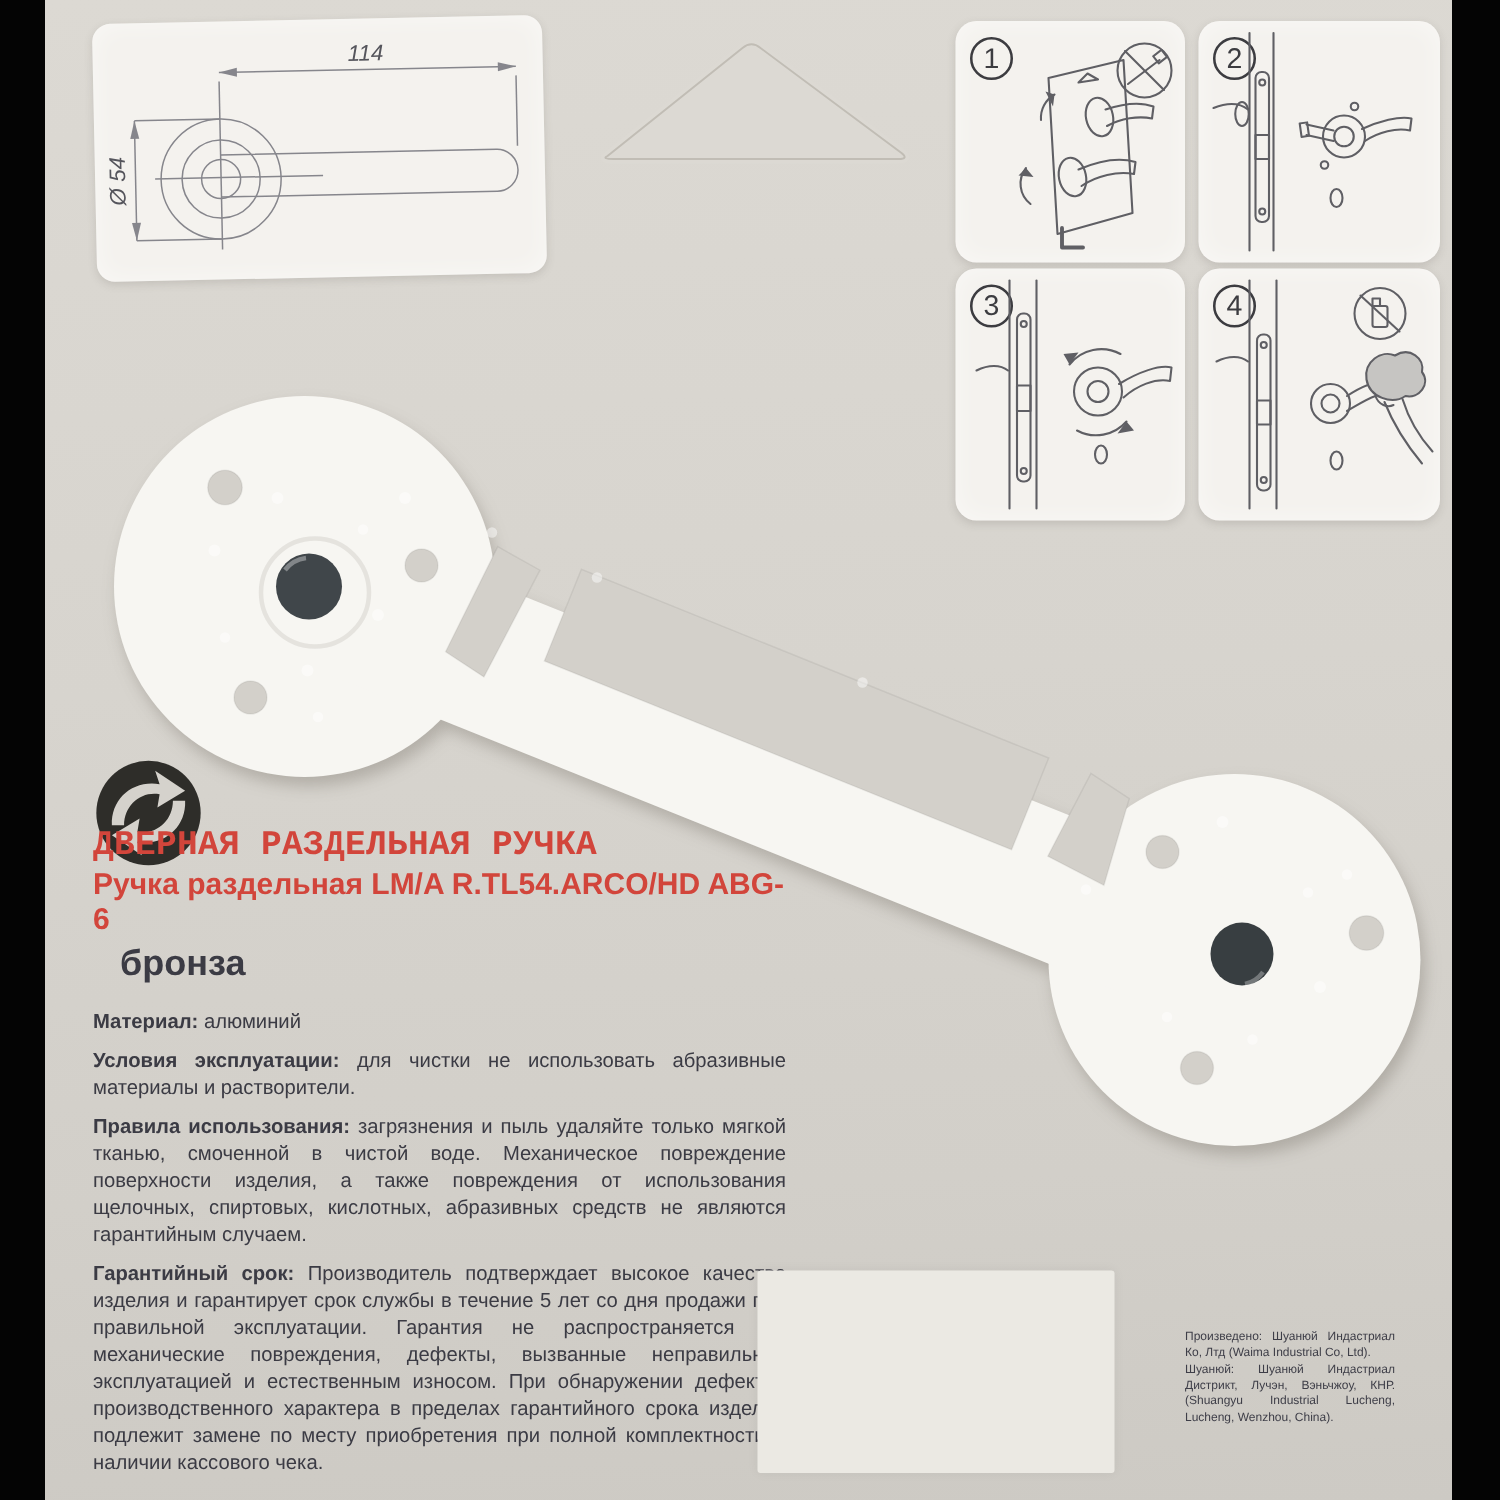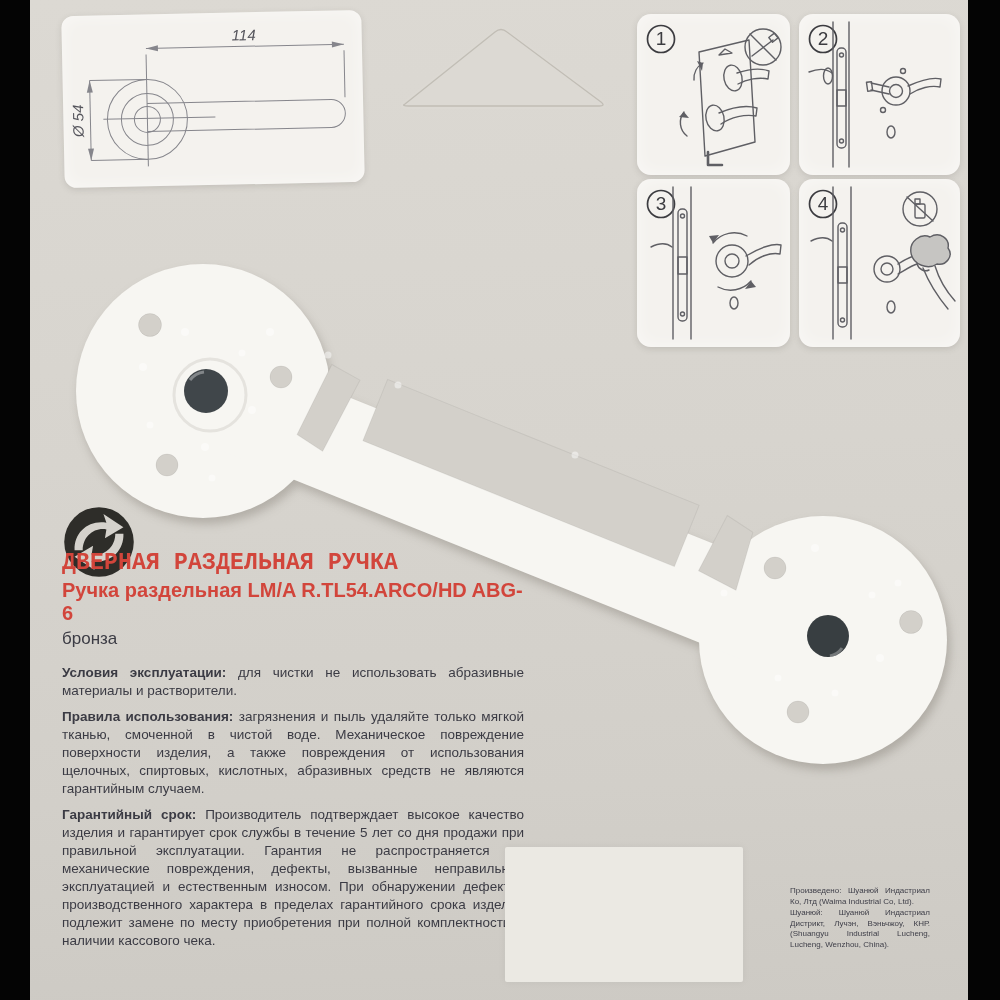--- a/index.html
+++ b/index.html
@@ -41,21 +41,21 @@
   .tray-fill{fill:#f7f6f2;}
   .cutout{fill:#d3d0ca;stroke:rgba(0,0,0,0.06);stroke-width:1;}
   .dimple{fill:rgba(255,255,255,0.85);opacity:0.55;}
 
   .recycle{position:absolute;left:32px;top:505px;width:74px;height:74px;}
 
   .info{position:absolute;left:32px;top:550px;width:462px;color:#3b3b44;}
   .info .title{margin:0 0 3px;font-size:23px;font-weight:700;color:#d2453b;letter-spacing:0.2px;font-family:Liberation Mono, monospace;}
   .info .subtitle{margin:0 0 17px;font-size:21px;font-weight:400;color:#3f3f47;}
   .info .model{margin:0 0 4px;font-size:20px;font-weight:700;color:#d2453b;}
-  .info .finish{margin:0 0 15px;font-size:17px;font-weight:400;color:#3b3b44;}
+  .info .finish{margin:0 18px 15px;font-size:24px;font-weight:700;color:#3b3b44;}
   .specs p{margin:0 0 8px;font-size:13.5px;line-height:18px;text-align:justify;color:#3b3b44;}
   .specs b{font-weight:700;}
 
   .blank-label{
     position:absolute;left:475px;top:847px;width:238px;height:135px;
     background:#ebe9e3;box-shadow:0 0 8px rgba(0,0,0,0.05);border-radius:2px;
   }
   .mfr{
     position:absolute;left:760px;top:886px;width:140px;
     font-size:8px;line-height:10.5px;color:#3e3e48;text-align:justify;
@@ -279,20 +279,21 @@
     <circle cx="50" cy="50" r="47" fill="#2e2d29"></circle>
     <path id="ga" fill="#d5d2cc" d="M 17,61 C 16,37 36,20 60,24 L 56,12 L 83,30 L 58,45 L 60,33 C 43,30 28,43 28,61 Z"></path>
     <use href="#ga" transform="rotate(180 50 50)"></use>
   </svg>
 
   <div class="info">
     <h1 class="title">ДВЕРНАЯ РАЗДЕЛЬНАЯ РУЧКА</h1>
     <div class="model">Ручка раздельная LM/A R.TL54.ARCO/HD ABG-6</div>
     <div class="finish">бронза</div>
     <div class="specs">
+      <p><b>Материал:</b> <span>алюминий</span></p>
       <p><b>Условия эксплуатации:</b> <span>для чистки не использовать абразивные материалы и растворители.</span></p>
       <p><b>Правила использования:</b> <span>загрязнения и пыль удаляйте только мягкой тканью, смоченной в чистой воде. Механическое повреждение поверхности изделия, а также повреждения от использования щелочных, спиртовых, кислотных, абразивных средств не являются гарантийным случаем.</span></p>
       <p><b>Гарантийный срок:</b> <span>Производитель подтверждает высокое качество изделия и гарантирует срок службы в течение 5 лет со дня продажи при правильной эксплуатации. Гарантия не распространяется на механические повреждения, дефекты, вызванные неправильной эксплуатацией и естественным износом. При обнаружении дефектов производственного характера в пределах гарантийного срока изделие подлежит замене по месту приобретения при полной комплектности и наличии кассового чека.</span></p>
     </div>
   </div>
 
   <div class="blank-label"></div>
 
   <div class="mfr">
     <p><b>Произведено:</b> <span>Шуанюй Индастриал Ко, Лтд (Waima Industrial Co, Ltd).</span></p>

